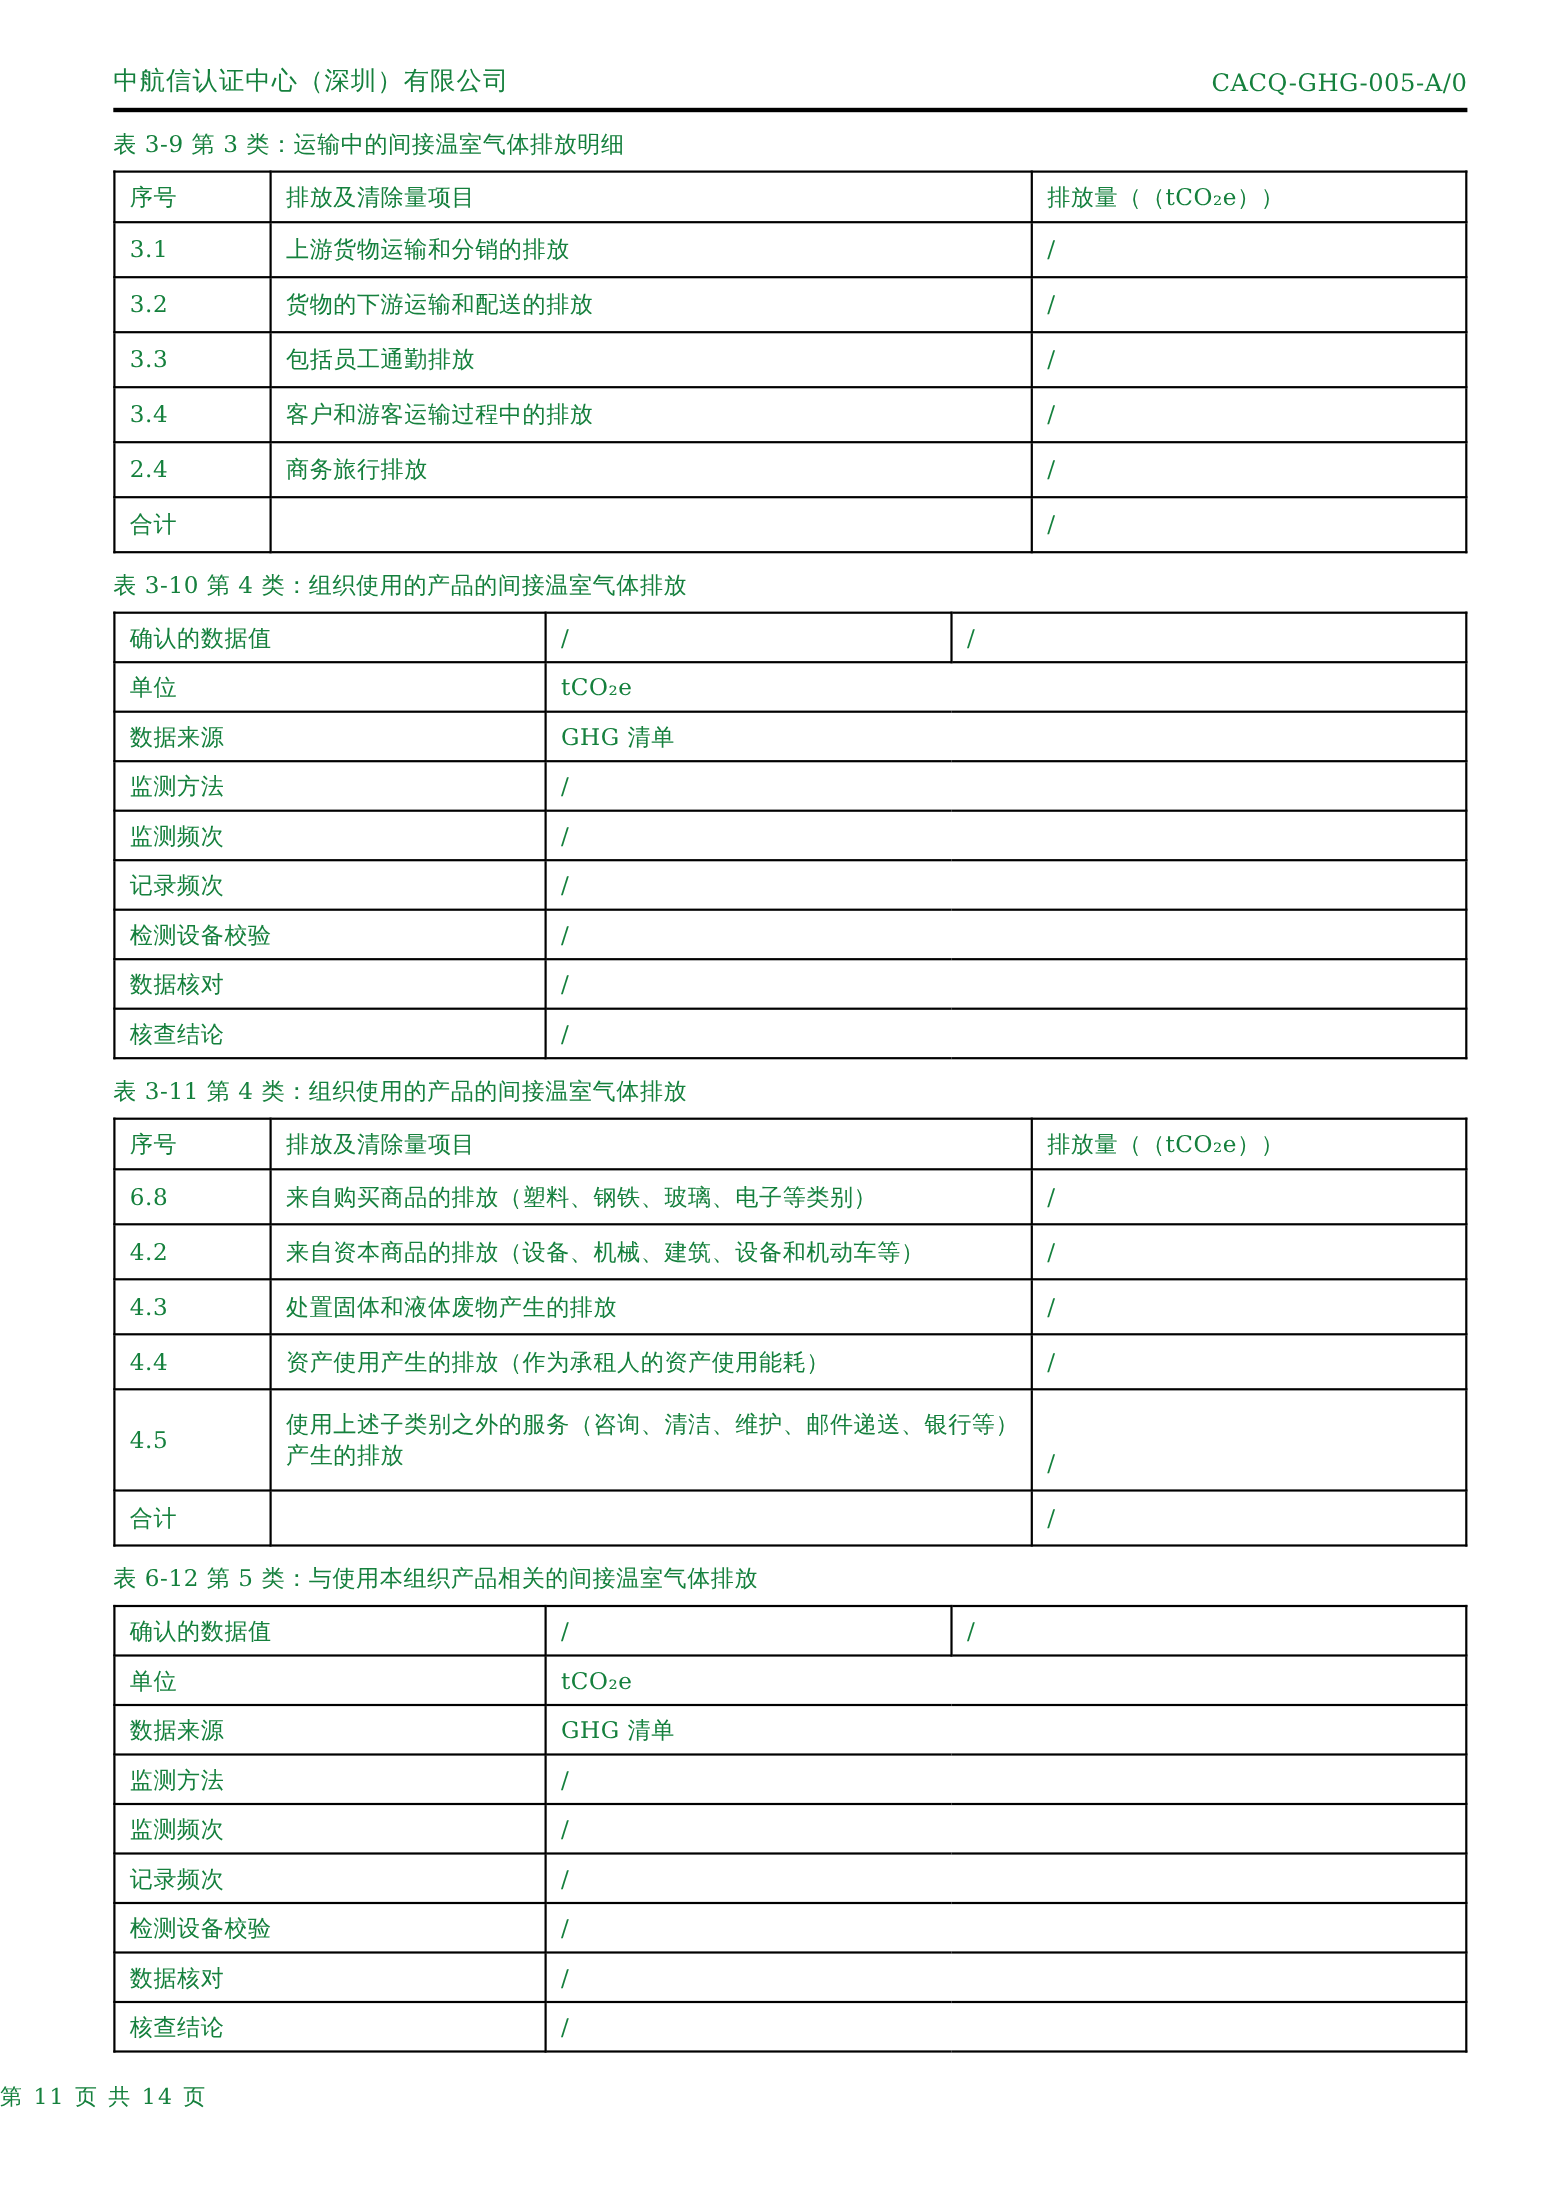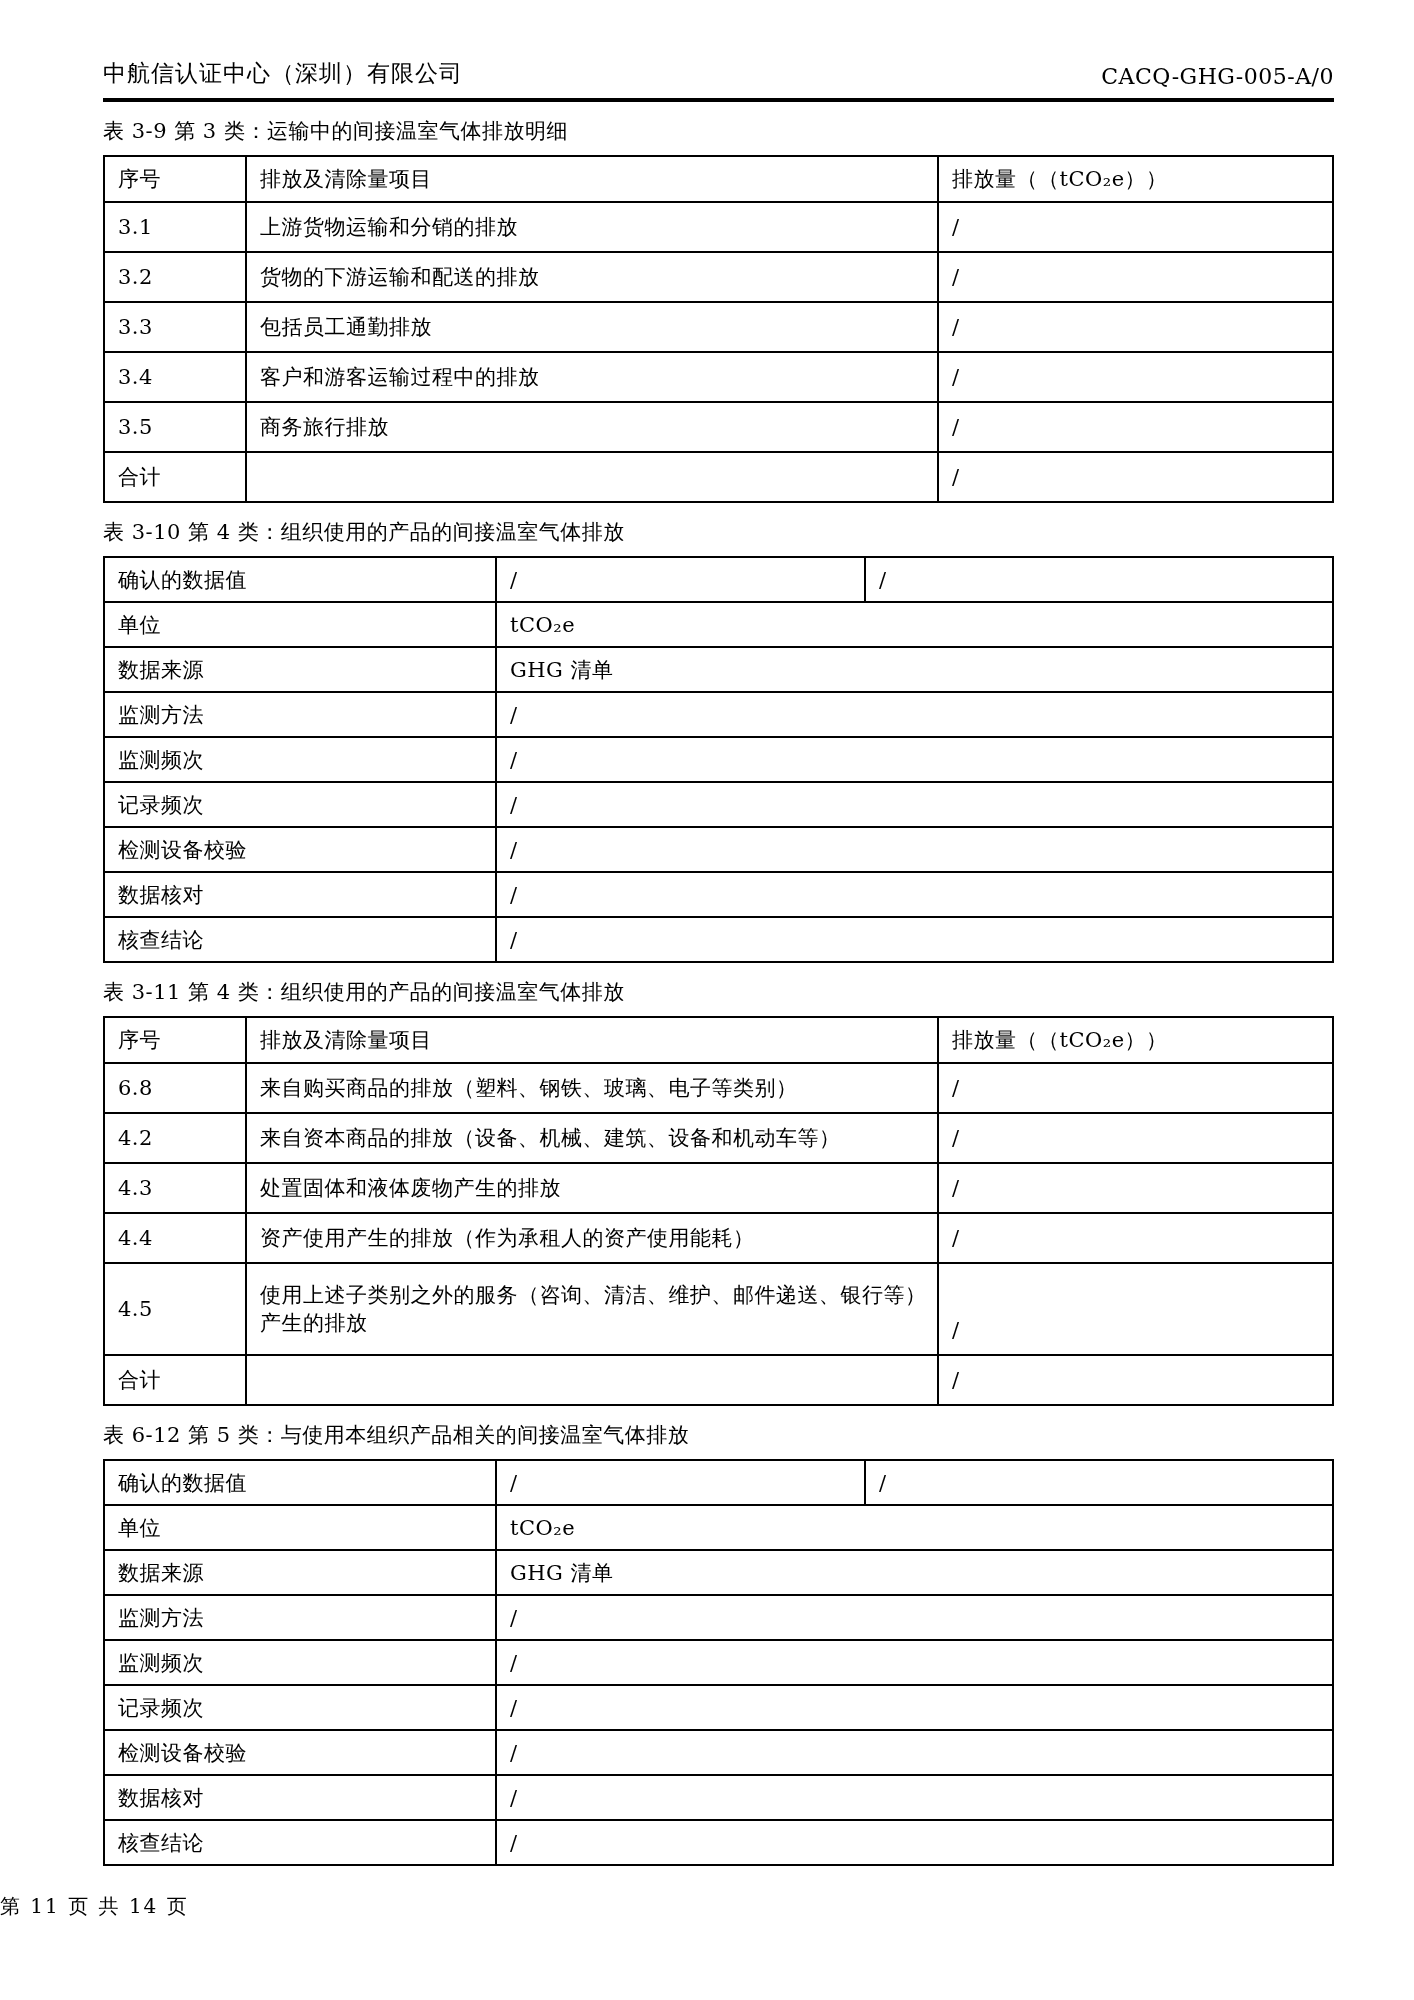--- a/index.html
+++ b/index.html
@@ -1,21 +1,21 @@
 <!DOCTYPE html>
 <html lang="zh"><head>
 <meta charset="utf-8">
 <style>
   * { margin:0; padding:0; box-sizing:border-box; }
   html,body { background:#ffffff; }
   .page {
     position:relative;
     width:1414px; height:2000px;
     background:#ffffff;
-    color:#000000;
+    color:#15803d;
     font-family:"DejaVu Serif","Liberation Serif",serif;
     padding:58px 80px 0 103px;
     overflow:hidden;
   }
   
   .doc-header {
     display:flex; justify-content:space-between; align-items:flex-end;
     border-bottom:4px solid #000;
     padding-bottom:9px;
   }
@@ -106,21 +106,21 @@
       <td>3.3</td>
       <td>包括员工通勤排放</td>
       <td>/</td>
     </tr>
     <tr>
       <td>3.4</td>
       <td>客户和游客运输过程中的排放</td>
       <td>/</td>
     </tr>
     <tr>
-      <td>3.5</td>
+      <td>2.4</td>
       <td>商务旅行排放</td>
       <td>/</td>
     </tr>
     <tr>
       <td>合计</td>
       <td></td>
       <td>/</td>
     </tr>
   </tbody>
     </table>

